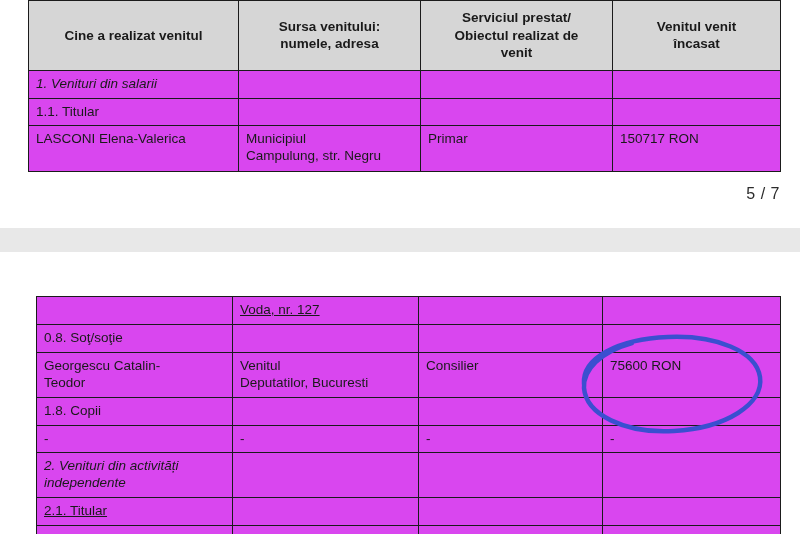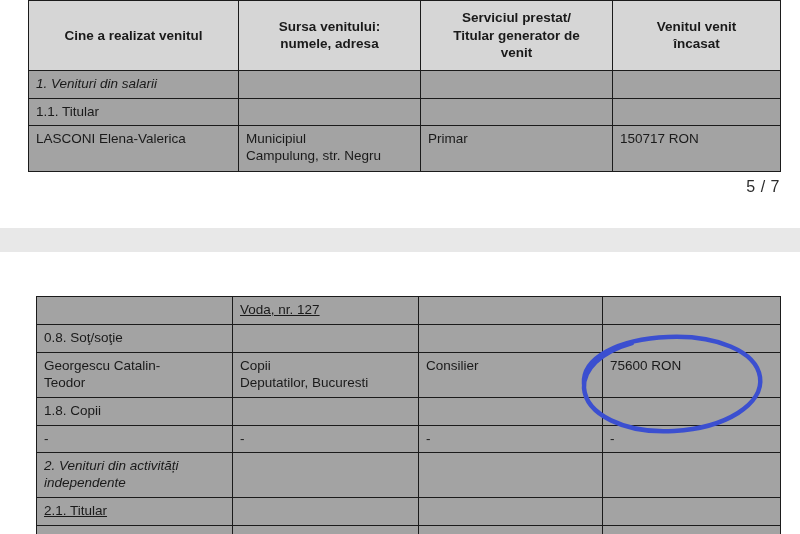--- a/index.html
+++ b/index.html
@@ -31,21 +31,21 @@
   }
 
   table.tbl td, table.tbl th {
     border: 1.5px solid #1b1b1b;
     padding: 5px 7px;
     font-size: 13.5px;
     line-height: 1.25;
     vertical-align: top;
     text-align: left;
     font-weight: normal;
-    background: #a3a3a3;
+    background: #d946ef;
     box-sizing: border-box;
   }
 
   .tbl-top {
     position: absolute;
     left: 28px;
     top: 0px;
     width: 752px;
   }
 
@@ -77,21 +77,21 @@
     margin-left: 30px;
   }
 
   .row-entry td {
     height: 46px;
   }
 
   .pagenum {
     position: absolute;
     right: 20px;
-    top: 178px;
+    top: 185px;
     font-size: 16px;
     color: #2b2b2b;
     letter-spacing: 0.5px;
   }
 
   
   .gap-band {
     position: absolute;
     left: 0;
     top: 228px;
@@ -143,21 +143,21 @@
       <tr>
         <th>
           <span>Cine a realizat venitul</span>
         </th>
         <th>
           <span>Sursa venitului:</span><br>
           <span>numele, adresa</span>
         </th>
         <th>
           <span>Serviciul prestat/</span><br>
-          <span>Titular generator de</span><br>
+          <span>Obiectul realizat de</span><br>
           <span>venit</span>
         </th>
         <th>
           <span>Venitul venit</span><br>
           <span>încasat</span>
         </th>
       </tr>
     </thead>
     <tbody>
       <tr class="row-section">
@@ -207,21 +207,21 @@
         <td></td>
         <td></td>
         <td></td>
       </tr>
       <tr class="row-h44">
         <td>
           <span>Georgescu Catalin-</span><br>
           <span>Teodor</span>
         </td>
         <td>
-          <span>Copii</span><br>
+          <span>Venitul</span><br>
           <span>Deputatilor, Bucuresti</span>
         </td>
         <td>Consilier</td>
         <td>75600 RON</td>
       </tr>
       <tr class="row-h26">
         <td>1.8. Copii</td>
         <td></td>
         <td></td>
         <td></td>

